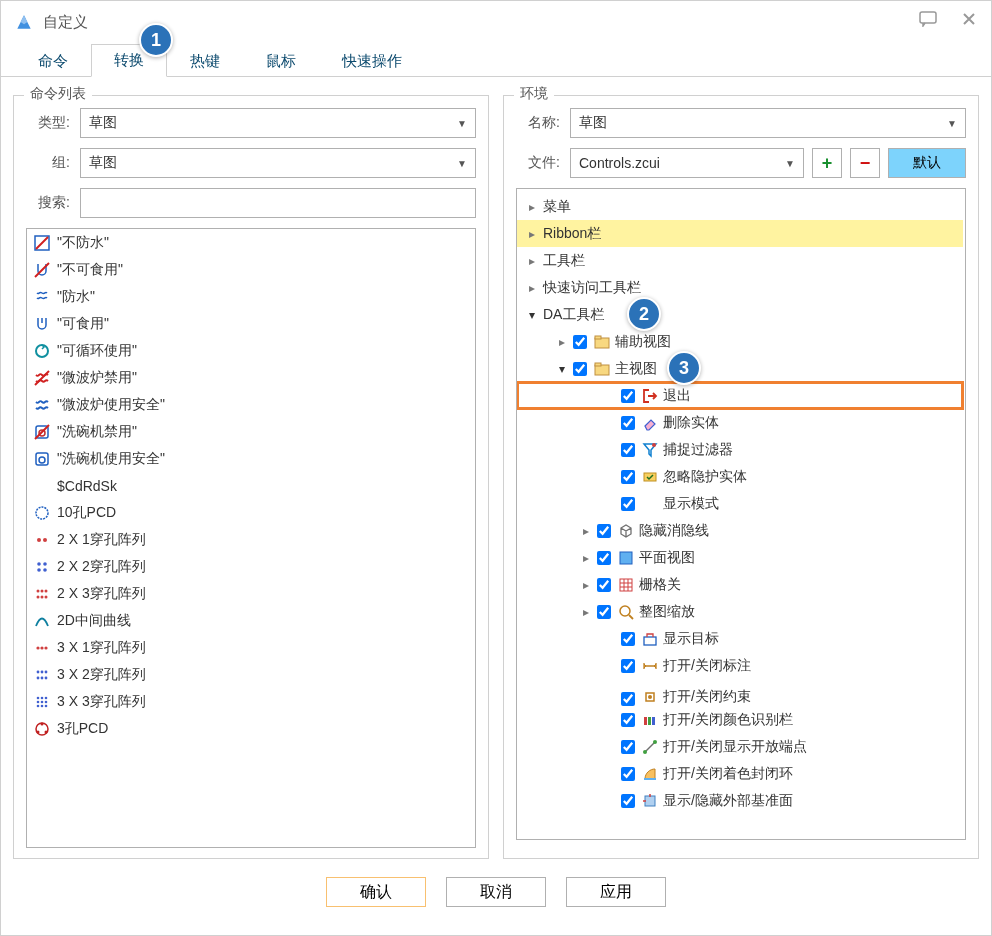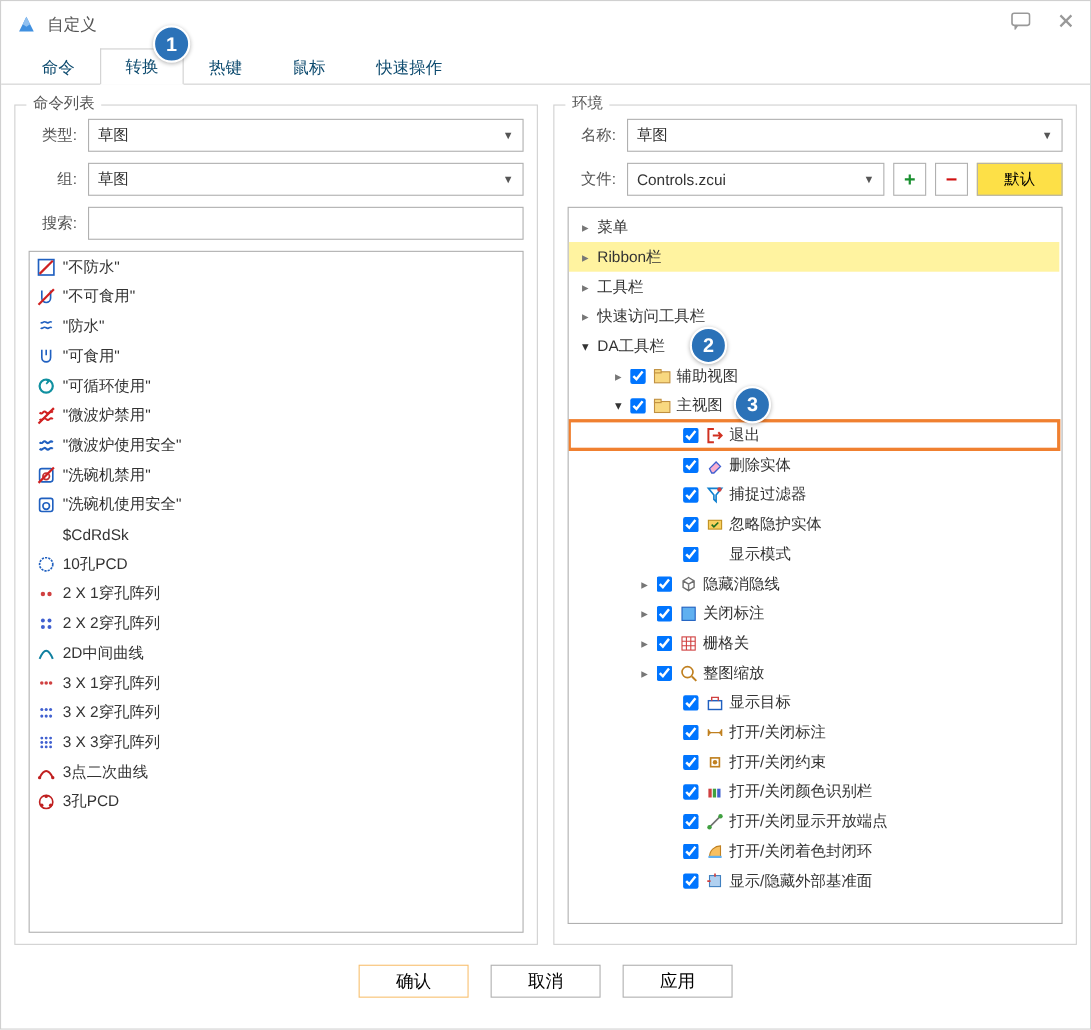--- a/index.html
+++ b/index.html
@@ -207,21 +207,21 @@
   font-size: 18px;
   font-weight: bold;
 }
 .plus-btn { color: #1a9030; }
 .minus-btn { color: #d01010; }
 .text-btn {
   height: 30px;
   min-width: 78px;
   padding: 0 16px;
   border: 1px solid #b0b0b0;
-  background: #fde047;
+  background: #7dd3fc;
   cursor: pointer;
   font-family: inherit;
   font-size: 14px;
 }
 
 .footer {
   display: flex;
   justify-content: center;
   gap: 20px;
   padding: 8px 0 14px 0;
@@ -577,20 +577,28 @@
           <span class="icon">
             <svg width="18" height="18" viewBox="0 0 18 18">
               <use href="#grid22"></use>
             </svg>
           </span>
           <span>2 X 2穿孔阵列</span>
         </div>
         <div class="list-item">
           <span class="icon">
             <svg width="18" height="18" viewBox="0 0 18 18">
+              <use href="#grid23"></use>
+            </svg>
+          </span>
+          <span>2 X 3穿孔阵列</span>
+        </div>
+        <div class="list-item">
+          <span class="icon">
+            <svg width="18" height="18" viewBox="0 0 18 18">
               <use href="#curve"></use>
             </svg>
           </span>
           <span>2D中间曲线</span>
         </div>
         <div class="list-item">
           <span class="icon">
             <svg width="18" height="18" viewBox="0 0 18 18">
               <use href="#grid31"></use>
             </svg>
@@ -605,28 +613,20 @@
           </span>
           <span>3 X 2穿孔阵列</span>
         </div>
         <div class="list-item">
           <span class="icon">
             <svg width="18" height="18" viewBox="0 0 18 18">
               <use href="#grid33"></use>
             </svg>
           </span>
           <span>3 X 3穿孔阵列</span>
-        </div>
-        <div class="list-item">
-          <span class="icon">
-            <svg width="18" height="18" viewBox="0 0 18 18">
-              <use href="#arc"></use>
-            </svg>
-          </span>
-          <span>3点二次曲线</span>
         </div>
         <div class="list-item">
           <span class="icon">
             <svg width="18" height="18" viewBox="0 0 18 18">
               <use href="#gear3"></use>
             </svg>
           </span>
           <span>3孔PCD</span>
         </div>
       </div>
@@ -764,21 +764,21 @@
             <span>隐藏消隐线</span>
           </div>
           <div class="tree-item" style="padding-left: 62px;">
             <span class="chevron ">▸</span>
             <input type="checkbox" checked="" style="">
             <span class="icon">
               <svg width="18" height="18" viewBox="0 0 18 18">
                 <use href="#planar"></use>
               </svg>
             </span>
-            <span>关闭标注</span>
+            <span>平面视图</span>
           </div>
           <div class="tree-item" style="padding-left: 62px;">
             <span class="chevron ">▸</span>
             <input type="checkbox" checked="" style="">
             <span class="icon">
               <svg width="18" height="18" viewBox="0 0 18 18">
                 <use href="#gridicon"></use>
               </svg>
             </span>
             <span>栅格关</span>
@@ -806,21 +806,21 @@
           <div class="tree-item" style="padding-left: 86px;">
             <span class="chevron"></span>
             <input type="checkbox" checked="" style="">
             <span class="icon">
               <svg width="18" height="18" viewBox="0 0 18 18">
                 <use href="#dim"></use>
               </svg>
             </span>
             <span>打开/关闭标注</span>
           </div>
-          <div class="tree-item" style="padding-left: 86px;">
+          <div class="tree-item" style="padding-left: 86px; align-items: flex-end;">
             <span class="chevron"></span>
             <input type="checkbox" checked="" style="">
             <span class="icon">
               <svg width="18" height="18" viewBox="0 0 18 18">
                 <use href="#constraint"></use>
               </svg>
             </span>
             <span>打开/关闭约束</span>
           </div>
           <div class="tree-item" style="padding-left: 86px;">

